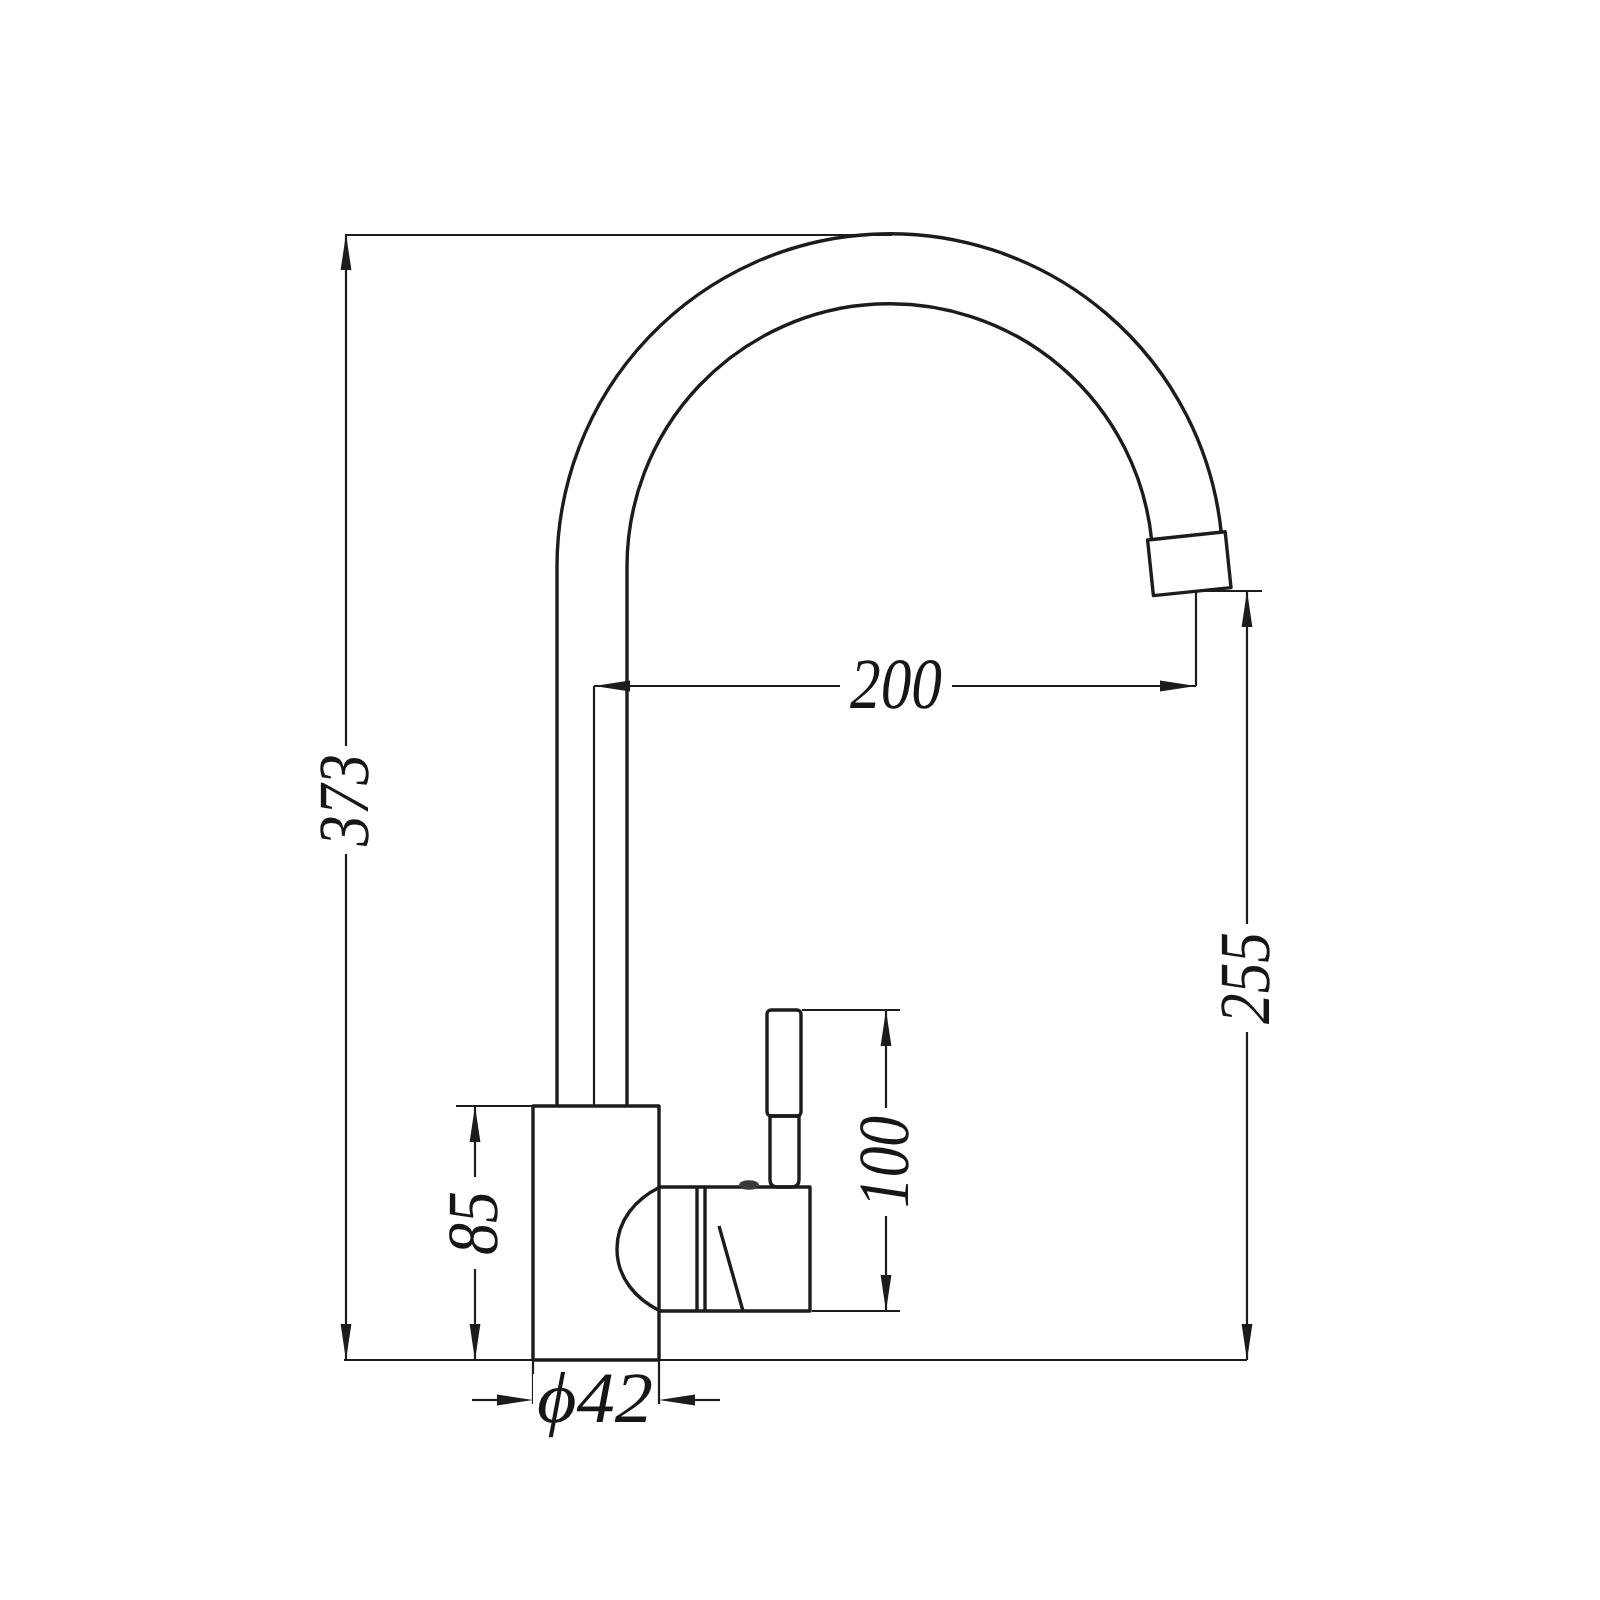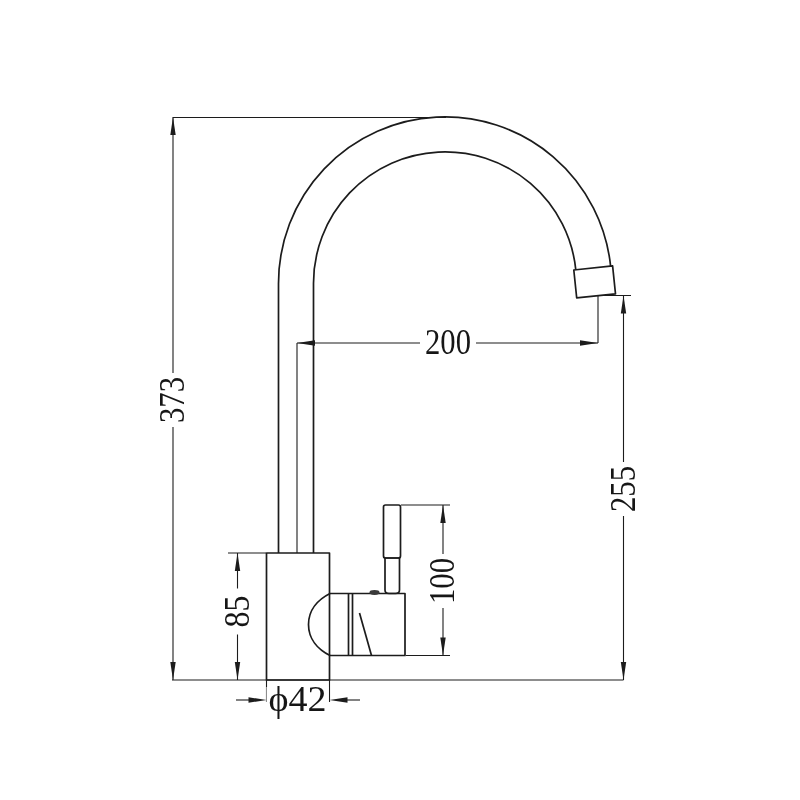--- a/index.html
+++ b/index.html
@@ -1,16 +1,16 @@
 <!DOCTYPE html>
 <html><head>
 <meta charset="utf-8">
 <style>
   html,body{margin:0;padding:0;background:#ffffff;}
-  .stage{position:relative;width:800px;height:756px;background:#ffffff;overflow:hidden;}
+  .stage{position:relative;width:800px;height:756px;background:#ffffff;overflow:hidden;font-style:italic;}
   svg{display:block;}
   svg text{
     font-family:"Liberation Serif","DejaVu Serif",serif;
     font-size:36px;
     fill:#161616;
   }
   .outline{stroke:#1c1c1c;stroke-width:1.7;fill:none;stroke-linecap:butt;stroke-linejoin:round;}
   .dim{stroke:#1c1c1c;stroke-width:1.1;fill:none;stroke-linecap:butt;}
   .arr{fill:#1c1c1c;stroke:none;}
   .mask{fill:#ffffff;stroke:none;}

